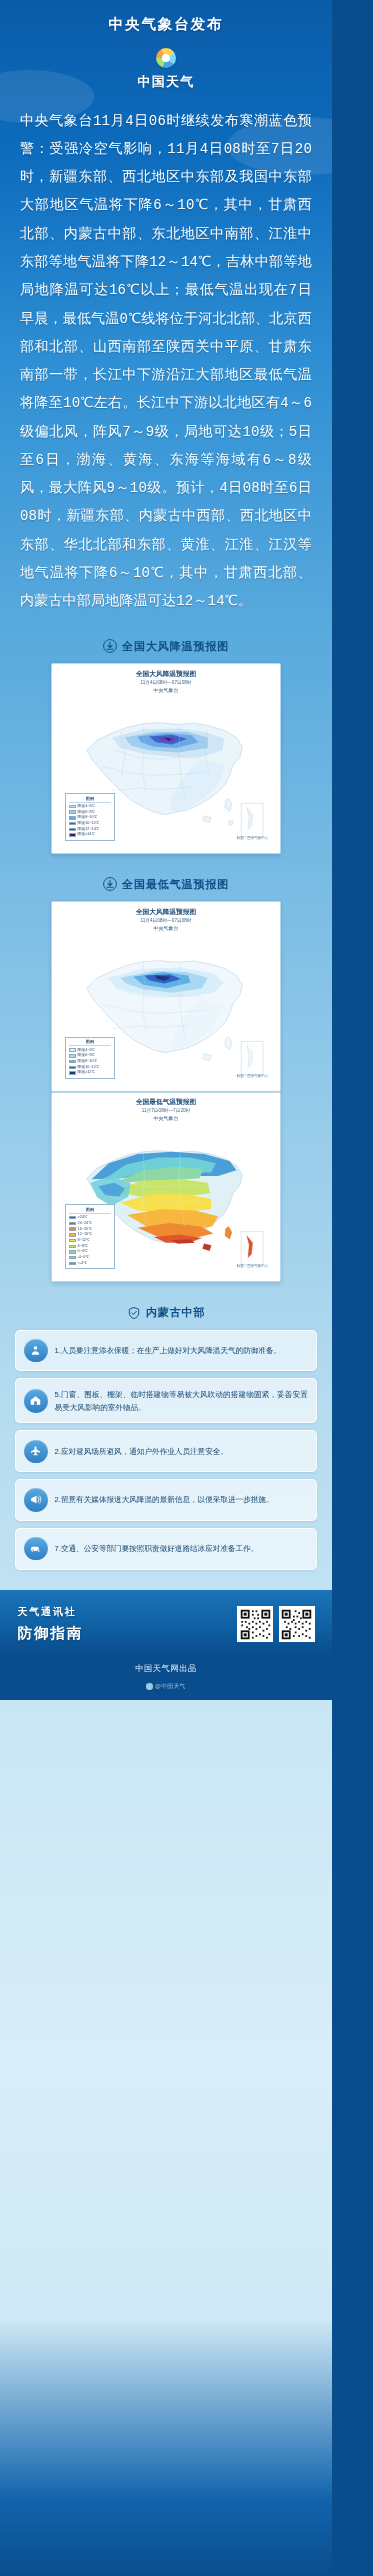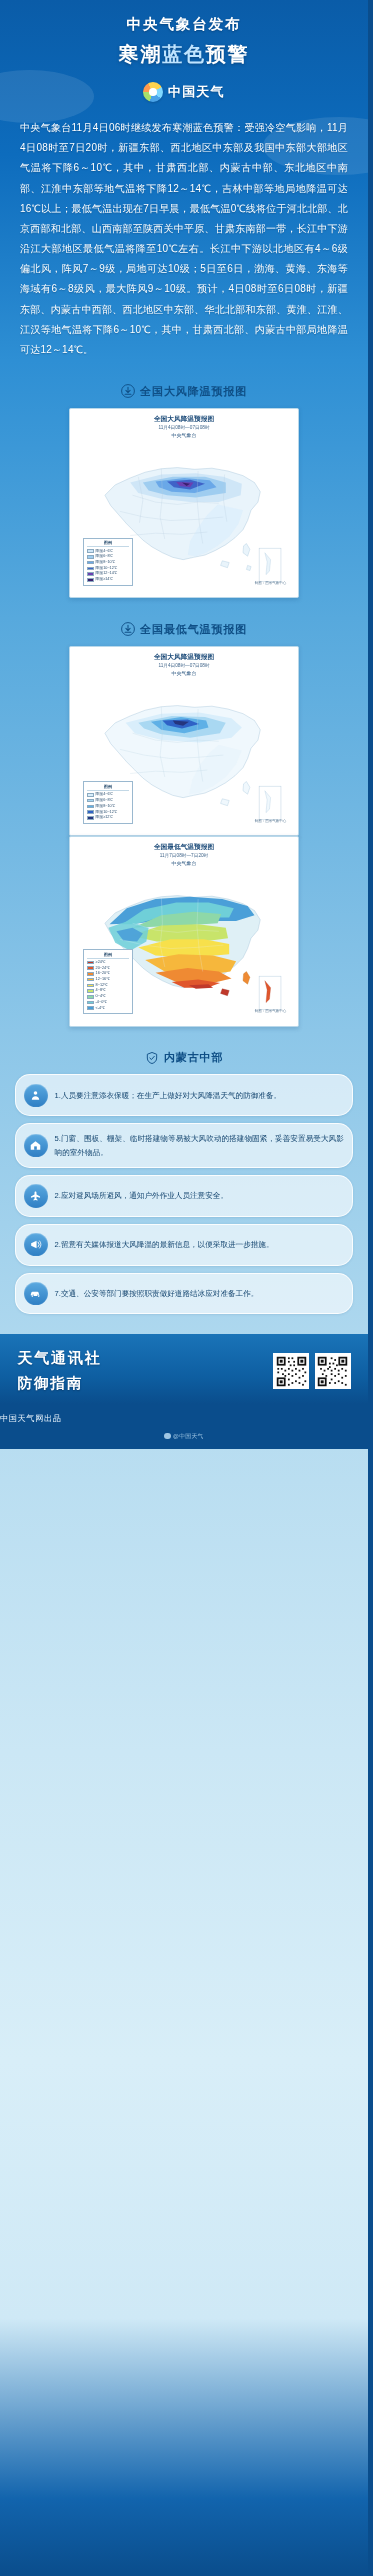--- a/index.html
+++ b/index.html
@@ -2,21 +2,21 @@
 <html style="font-size:9.3px"><head>
 <meta charset="utf-8">
 <style>
   * { box-sizing: border-box; margin: 0; padding: 0; }
   body {
     width: 374px;
     font-family: "Liberation Sans", sans-serif;
     background: #0a4d8c;
   }
   .page {
-    width: 368px;
+    width: 332px;
     min-height: 2576px;
     background: linear-gradient(180deg, #0a5ca8 0%, #0d6cbd 6%, #2e8fd4 14%, #57a9dd 24%, #8cc6e8 40%, #b6dcf0 55%, #cbe7f5 68%, #d8eef8 80%, #cfe9f6 90%, #1264ad 97%, #0a4d8c 100%);
     position: relative;
     overflow: hidden;
     padding-bottom: 8px;
   }
 
   
   .header {
     padding: 15px 0 5.8px 0;
@@ -41,20 +41,21 @@
     color: #bfe4ff;
   }
 
   
   .logo-row {
     display: flex;
     align-items: center;
     justify-content: center;
     margin: 8.2px 0 10.5px 0;
     gap: 4.7px;
+    flex-direction: column;
   }
   .logo-mark {
     width: 20px; height: 20px;
     border-radius: 50%;
     background:
       conic-gradient(#ffd34d 0deg 60deg, #7fd8ff 60deg 130deg,
                      #4aa3e8 130deg 200deg, #a7e06a 200deg 270deg,
                      #ff9a4d 270deg 330deg, #ffd34d 330deg 360deg);
     position: relative;
     box-shadow: 0 0.6px 2.3px rgba(0,0,0,.2);
@@ -72,26 +73,27 @@
     font-size: 13px;
     color: #ffffff;
     font-weight: bold;
     letter-spacing: 1.2px;
     text-shadow: 0 0.6px 1.8px rgba(0,40,80,.4);
   }
 
   
   .body-text {
     margin: 16px 20px;
-    font-size: 10px;
+    font-size: 14px;
     line-height: 2.02;
     color: #ffffff;
     text-align: justify;
     text-shadow: 0 0.6px 1.2px rgba(0,50,90,.35);
     letter-spacing: 0.2px;
+    font-family: Liberation Mono, monospace;
   }
 
   
   .section-title {
     display: flex;
     align-items: center;
     justify-content: center;
     gap: 5.3px;
     margin: 23.4px 0 9.3px 0;
   }
@@ -183,21 +185,21 @@
   
   .guide-list {
     margin: 5.8px 15px 0 15px;
   }
   .guide-item {
     display: flex;
     align-items: center;
     gap: 7px;
     background: rgba(255,255,255,.62);
     border: 0.6px solid rgba(255,255,255,.85);
-    border-radius: 15px;
+    border-radius: 5px;
     padding: 8.2px 8.2px;
     margin-bottom: 7px;
     box-shadow: 0 0.6px 2.3px rgba(20,70,120,.1);
   }
   .guide-item .g-ico {
     flex: 0 0 23.4px;
     width: 23.4px; height: 23.4px;
     border-radius: 50%;
     background: linear-gradient(180deg,#5aa9e0,#2f7fc4);
     display: flex; align-items: center; justify-content: center;
@@ -214,21 +216,21 @@
   .footer {
     margin-top: 20px;
     background: linear-gradient(180deg,#1a74b8 0%, #0e5fa2 60%, #0a4d8c 100%);
     padding: 15px 17.5px 10.5px 17.5px;
     position: relative;
     display: flex;
     align-items: center;
     justify-content: space-between;
   }
   .footer .f-left .fl1 {
-    font-size: 15px;
+    font-size: 10px;
     font-weight: bold;
     color: #ffffff;
     letter-spacing: 1.8px;
     text-shadow: 0 0.6px 1.8px rgba(0,30,60,.4);
   }
   .footer .f-left .fl2 {
     margin-top: 5.8px;
     font-size: 14.6px;
     font-weight: bold;
     color: #ffffff;
@@ -237,20 +239,21 @@
   }
   .qr-wrap { display: flex; gap: 5.8px; align-items: center; }
   .qr {
     width: 36px; height: 36px;
     background: #ffffff;
     padding: 1.8px;
   }
   .qr svg { display: block; }
   .footer-bottom {
     background: #0a4d8c;
+    text-align: center;
     padding: 9.3px 0 5.8px 0;
     color: #e8f3fb;
     font-size: 8.2px;
     letter-spacing: 0.6px;
   }
   .weibo-bar {
     background: #0a4d8c;
     text-align: center;
     padding: 2.3px 0 8.2px 0;
     color: #9fc6e4;
@@ -276,23 +279,20 @@
 </head>
 <body>
 
 <div class="page">
 
   <div class="cloud" style="width:129px;height:53px;left:-35px;top:70px;"></div>
   <div class="cloud" style="width:152px;height:58px;right:-47px;top:117px;"></div>
 
   <div class="header">
     <div class="line1">中央气象台发布</div>
-    <div class="line2">
-      <span>寒潮</span><span class="blue">蓝色</span><span>预警</span>
-    </div>
   </div>
 
   <div class="logo-row">
     <div class="logo-mark"></div>
     <div class="logo-text">中国天气</div>
   </div>
 
   <div class="body-text">中央气象台11月4日06时继续发布寒潮蓝色预警：受强冷空气影响，11月4日08时至7日20时，新疆东部、西北地区中东部及我国中东部大部地区气温将下降6～10℃，其中，甘肃西北部、内蒙古中部、东北地区中南部、江淮中东部等地气温将下降12～14℃，吉林中部等地局地降温可达16℃以上；最低气温出现在7日早晨，最低气温0℃线将位于河北北部、北京西部和北部、山西南部至陕西关中平原、甘肃东南部一带，长江中下游沿江大部地区最低气温将降至10℃左右。长江中下游以北地区有4～6级偏北风，阵风7～9级，局地可达10级；5日至6日，渤海、黄海、东海等海域有6～8级风，最大阵风9～10级。预计，4日08时至6日08时，新疆东部、内蒙古中西部、西北地区中东部、华北北部和东部、黄淮、江淮、江汉等地气温将下降6～10℃，其中，甘肃西北部、内蒙古中部局地降温可达12～14℃。</div>
 
   <div class="section-title">

